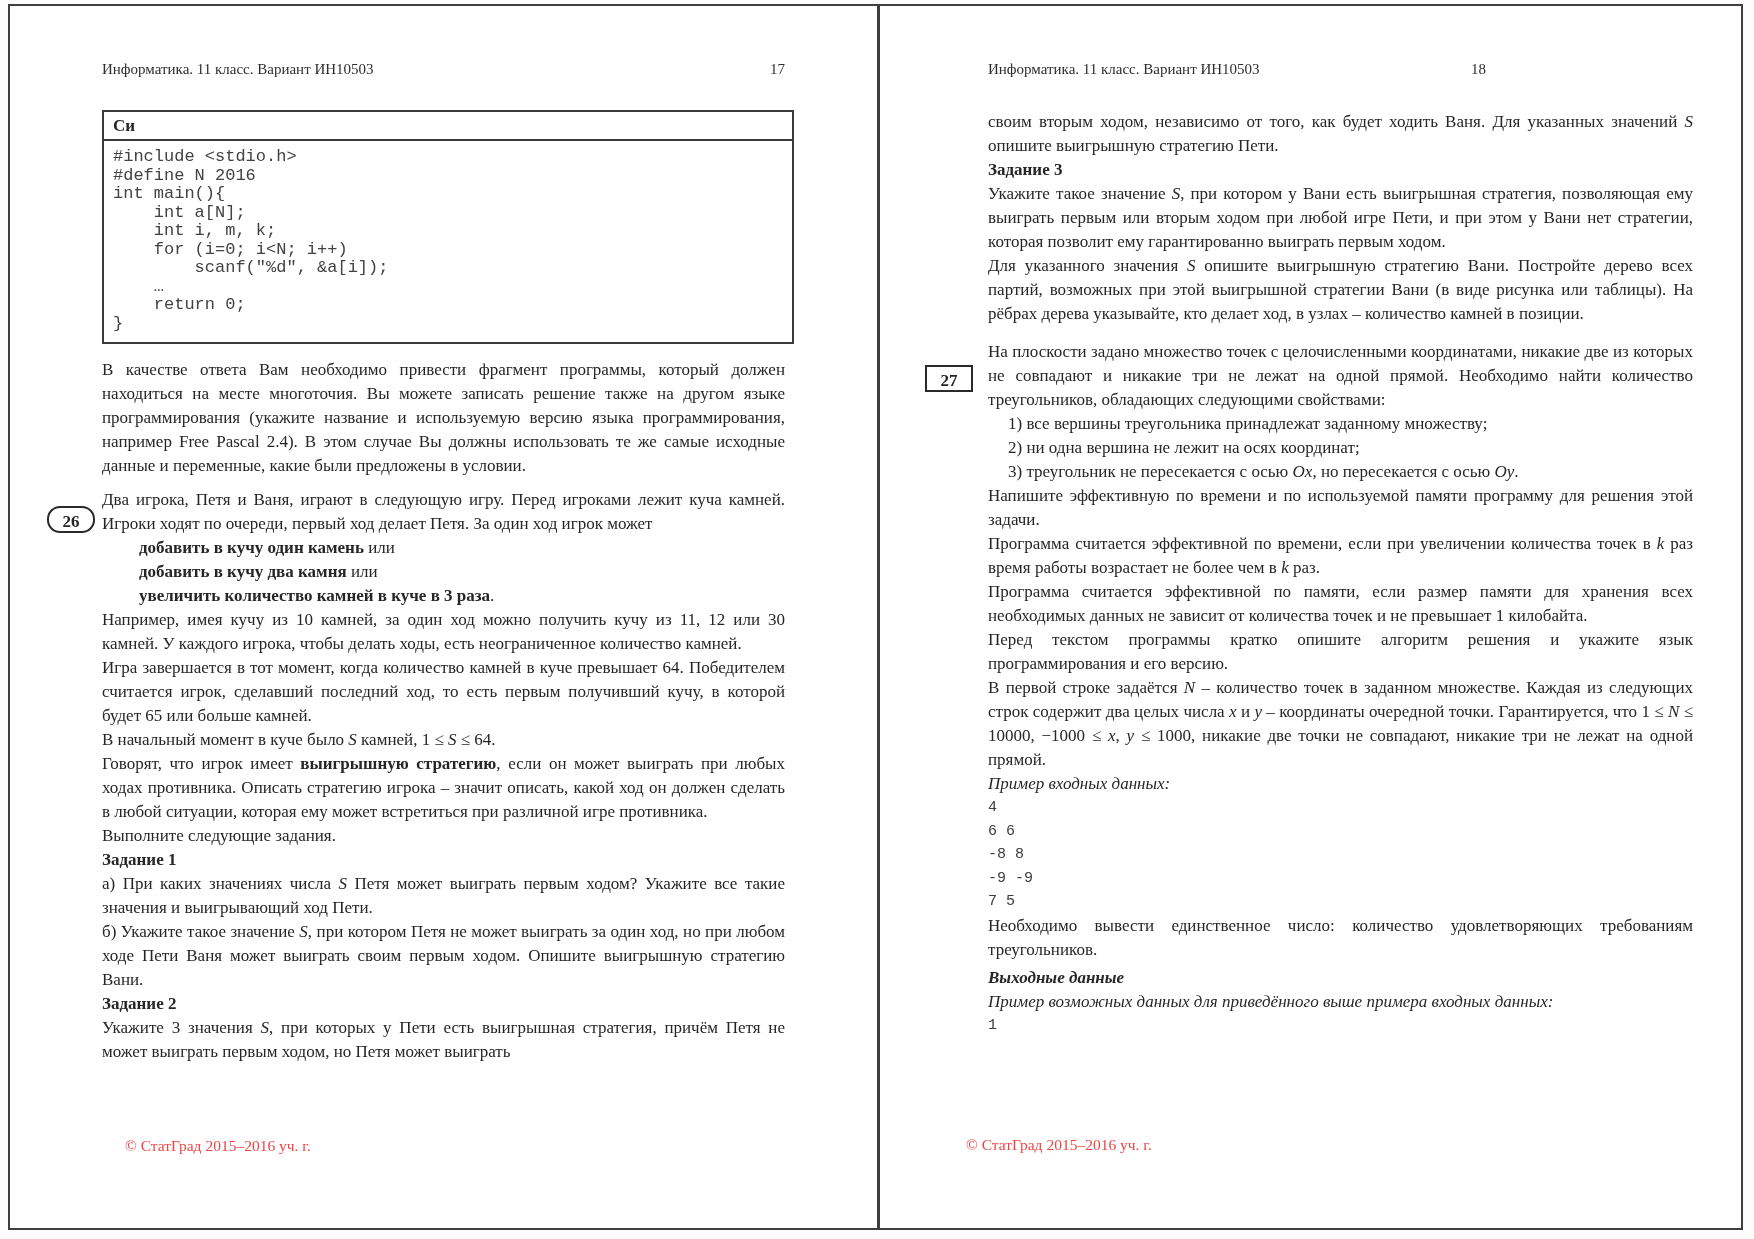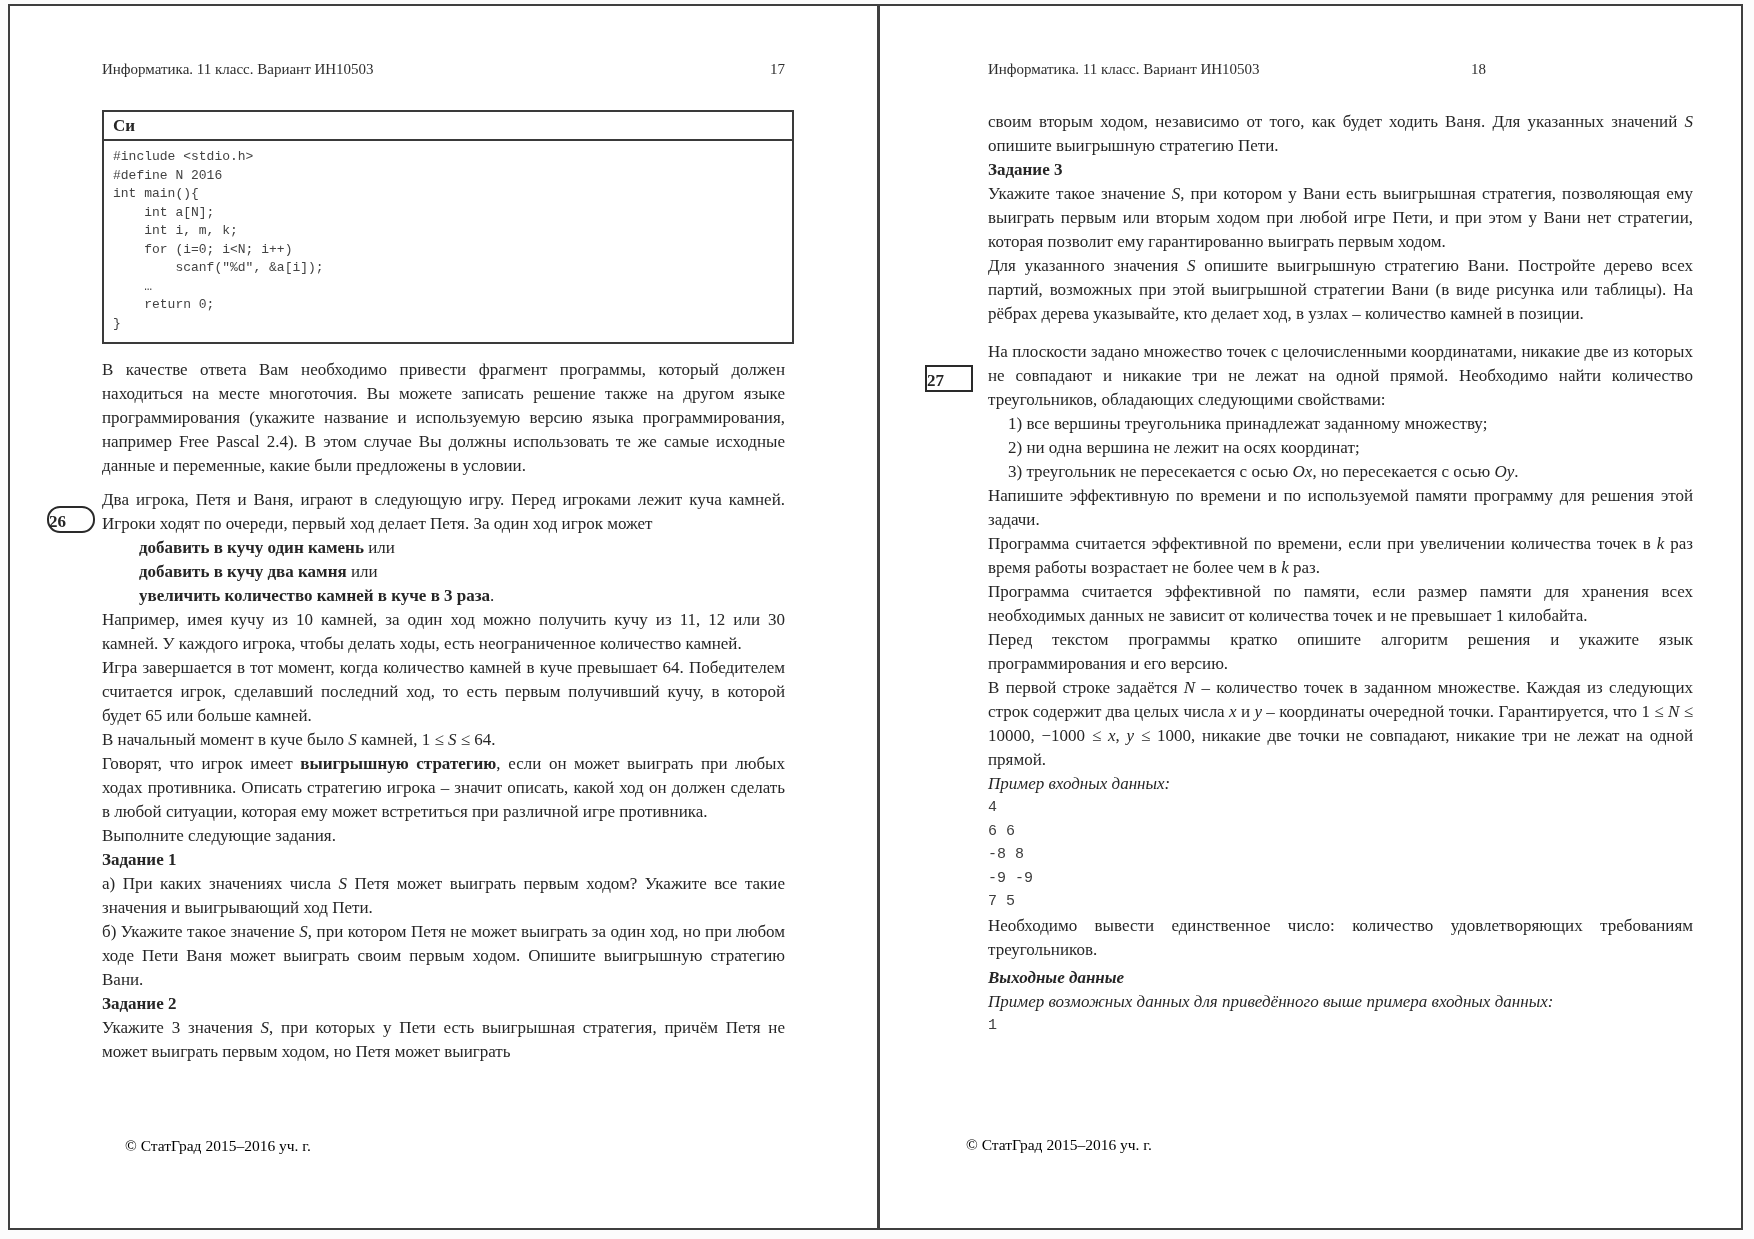--- a/index.html
+++ b/index.html
@@ -40,30 +40,30 @@
   .code-box{
     width:692px;border:2px solid #3a3a3a;margin-top:8px;box-sizing:border-box;background:#fff;
   }
   .code-box .code-lang{
     font-weight:bold;font-size:17px;line-height:21px;padding:3px 9px;
     border-bottom:2px solid #3a3a3a;
   }
   .code-box pre{
     margin:0;padding:7px 9px 9px 9px;
     font-family:"Liberation Mono", monospace;
-    font-size:13px;line-height:18.5px;color:#424242;
+    font-size:17px;line-height:18.5px;color:#424242;
   }
   .task-num{
     position:absolute;width:48px;height:27px;border:2px solid #2a2a2a;
-    font-weight:bold;font-size:17px;line-height:27px;
+    font-weight:bold;font-size:17px;line-height:27px;text-align:center;
     box-sizing:border-box;background:#fff;
   }
   .task-num-26{left:37px;top:500px;border-radius:13px;}
   .task-num-27{left:45px;top:359px;}
-  .footer{position:absolute;font-size:15.5px;color:#000000;white-space:nowrap;}
+  .footer{position:absolute;font-size:15.5px;color:#ef4444;white-space:nowrap;}
   .page-left .footer{left:115px;top:1131px;}
   .page-right .footer{left:86px;top:1130px;}
 </style>
 </head>
 <body>
 
 <div class="spread">
 
   <div class="page page-left">
     <div class="running-header">

